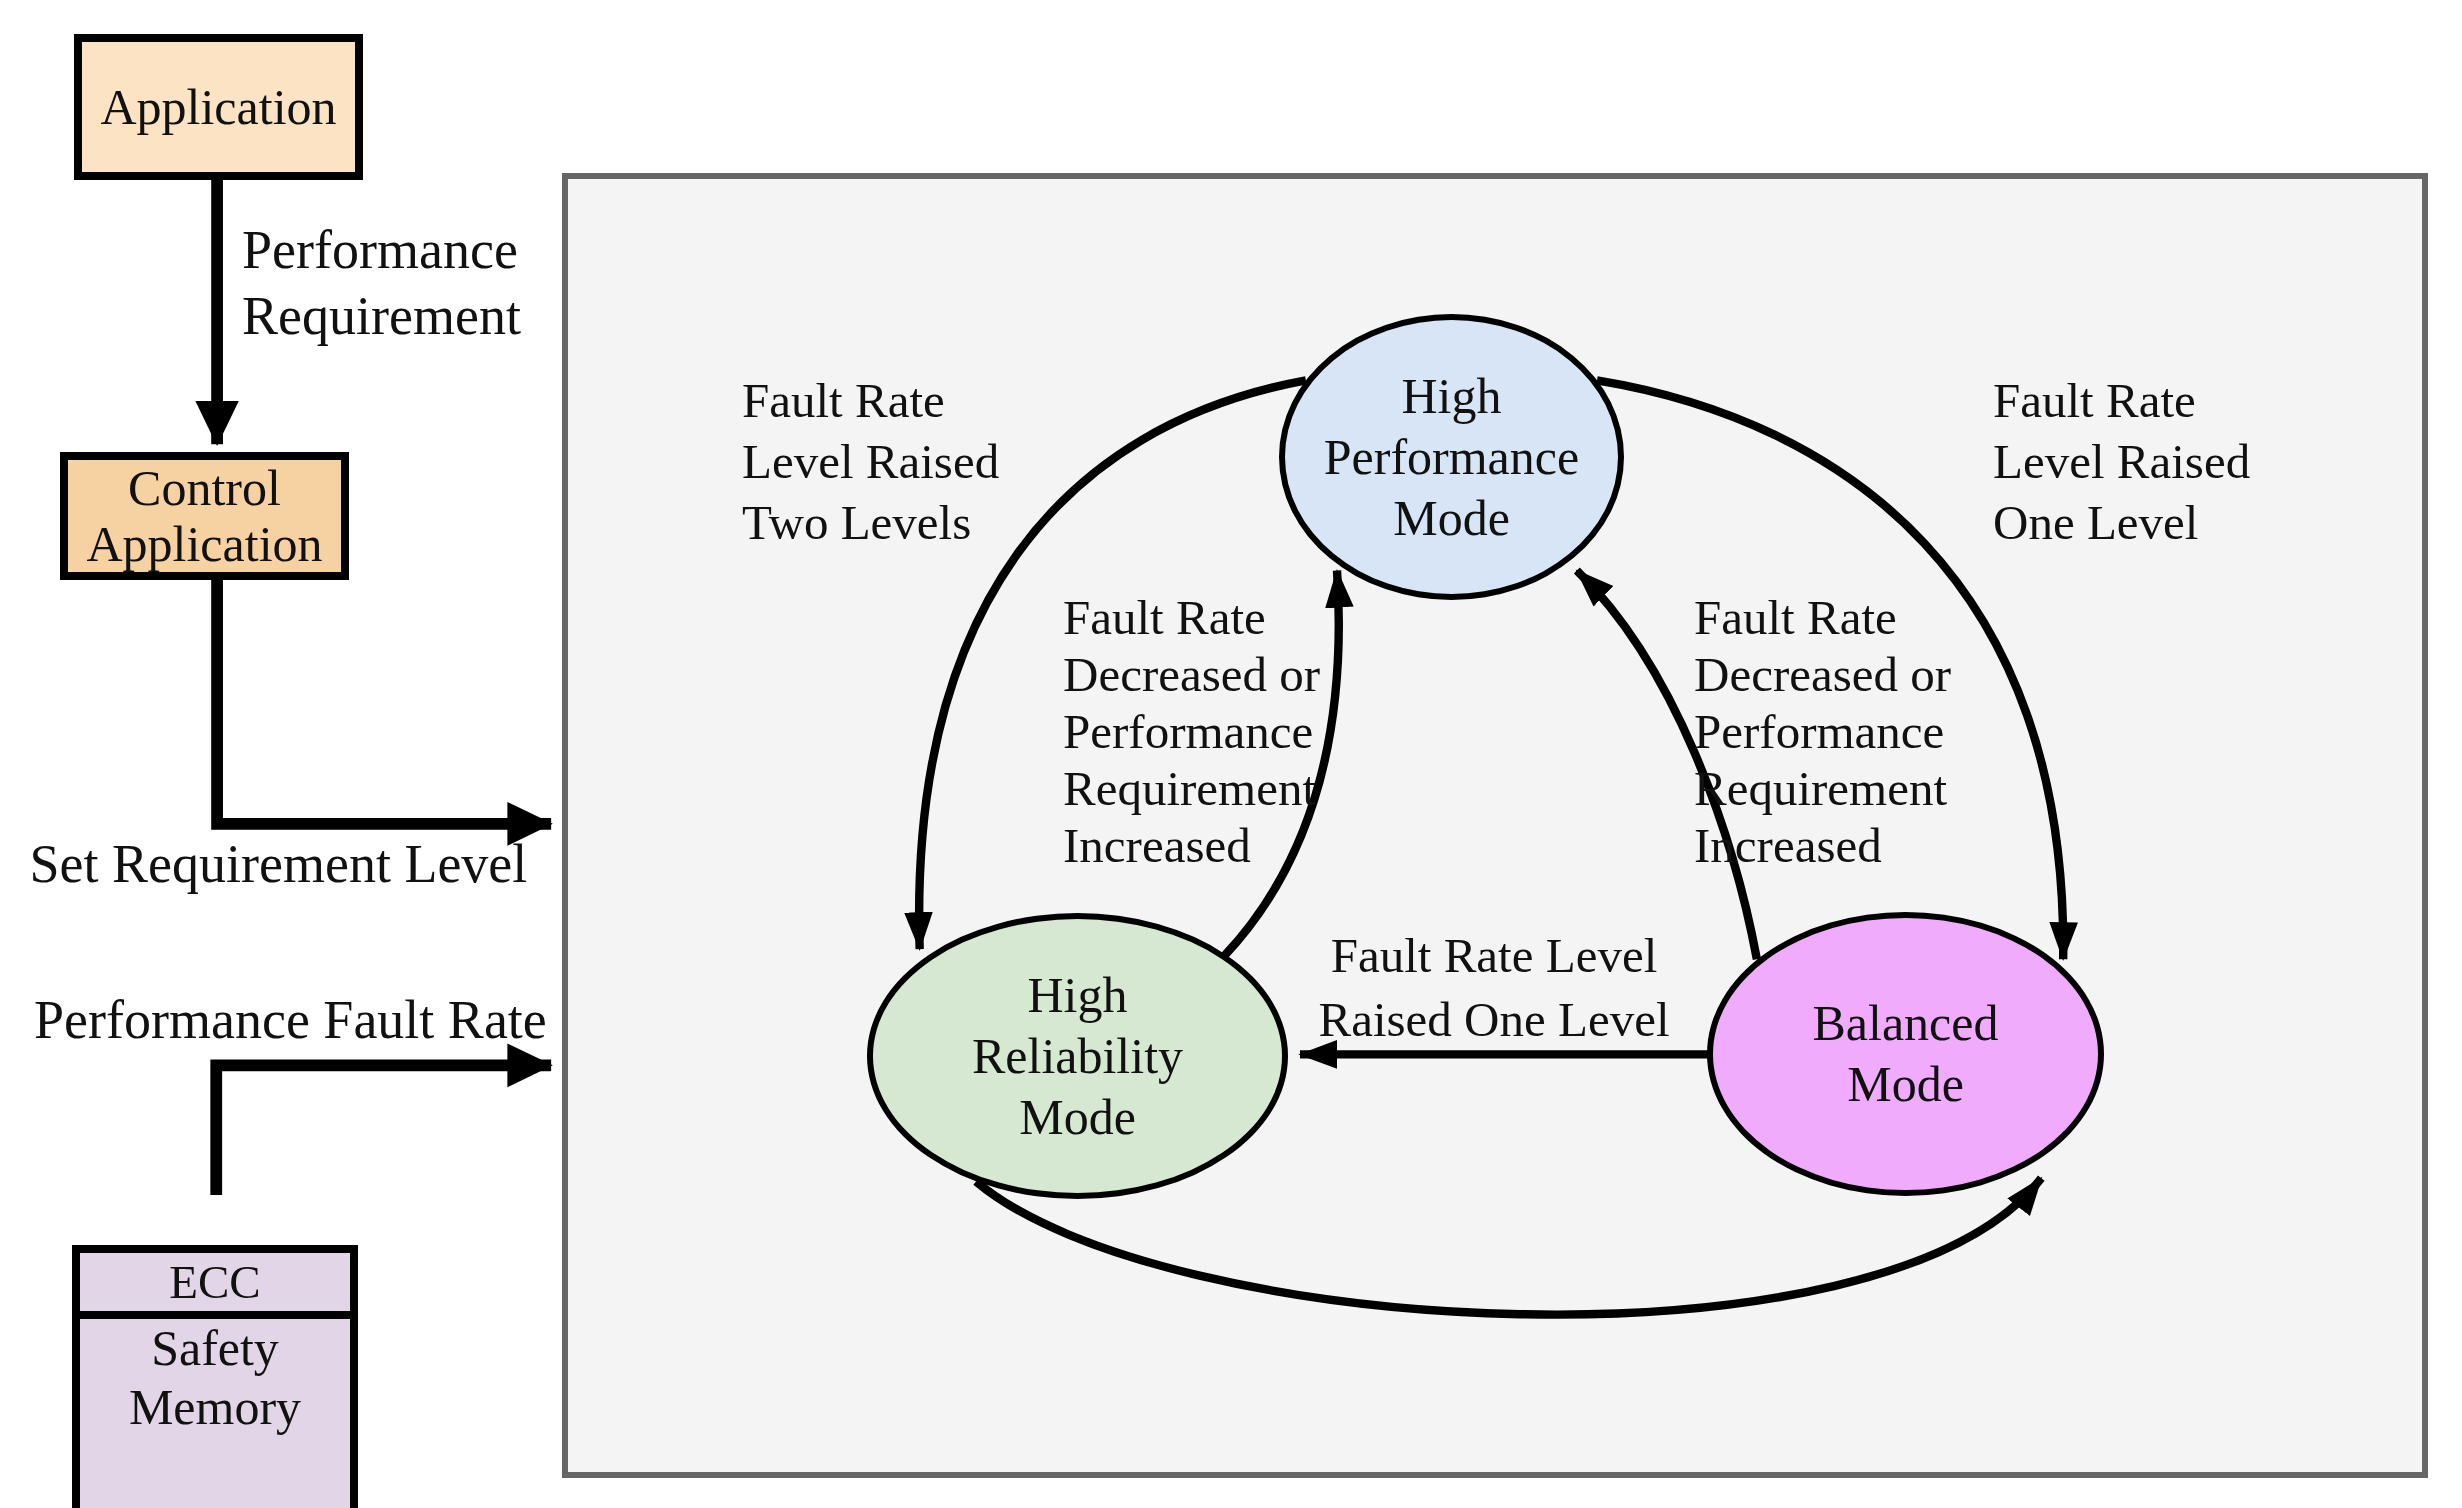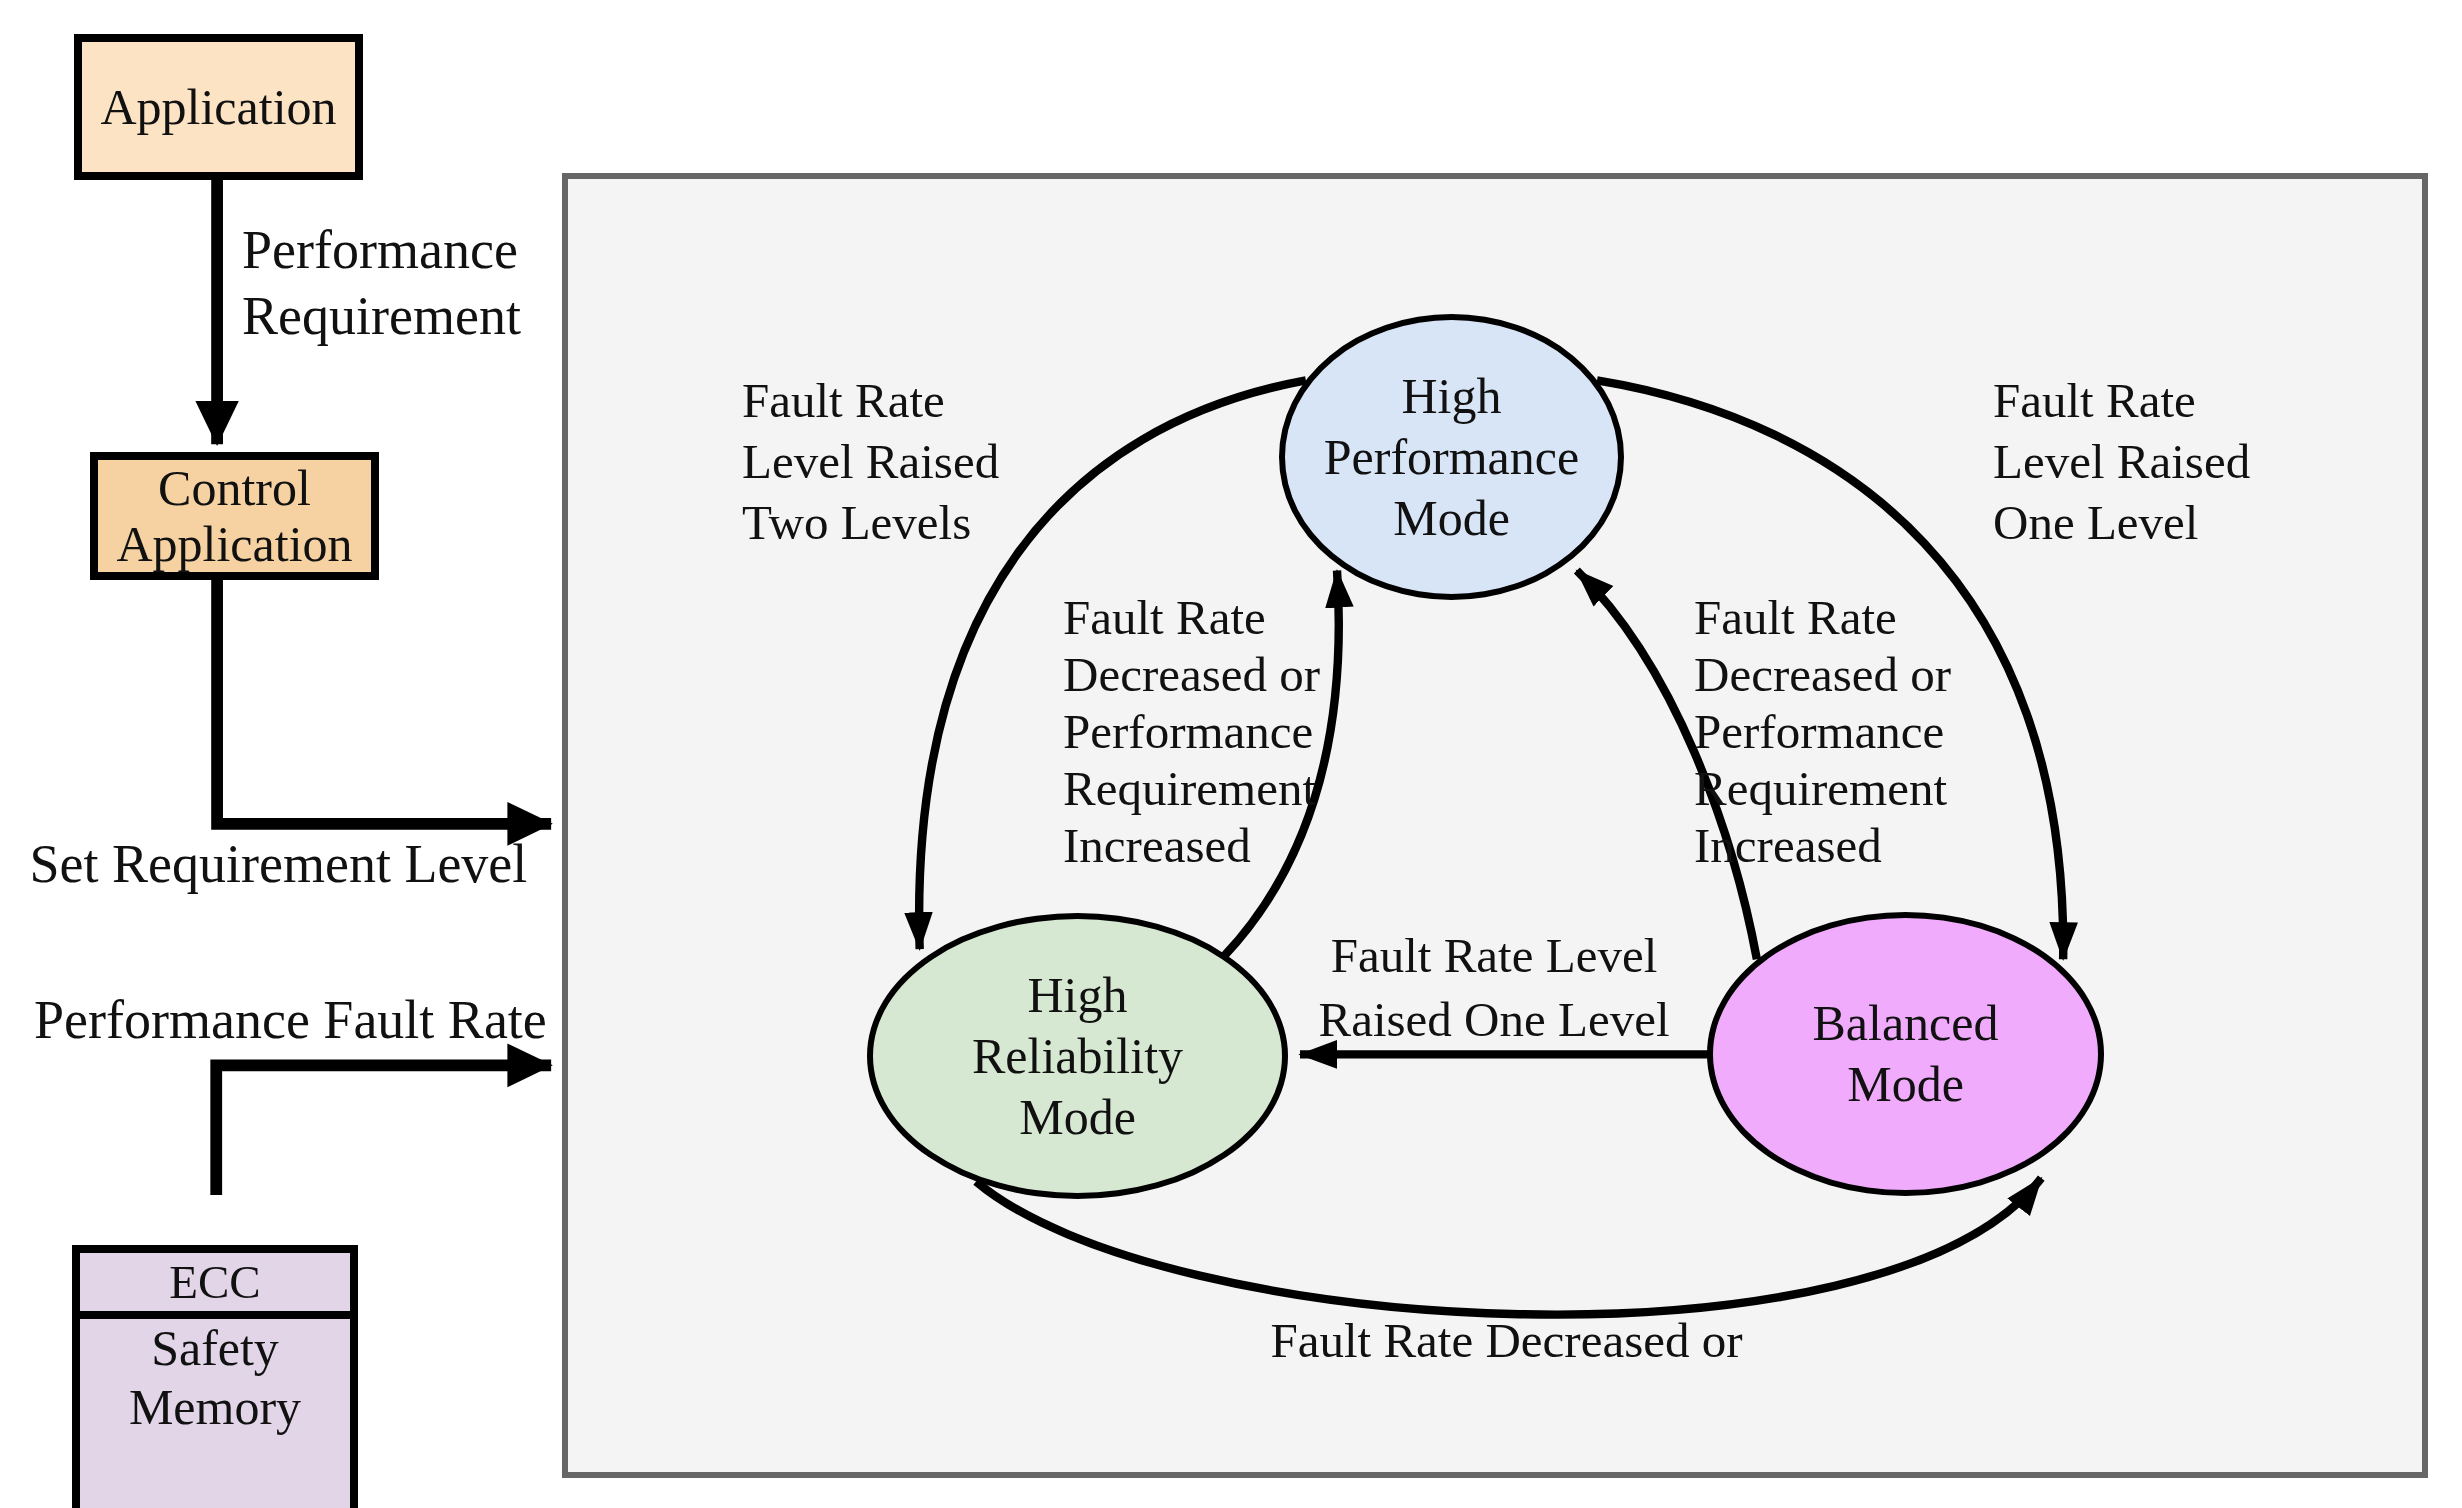--- a/index.html
+++ b/index.html
@@ -70,21 +70,21 @@
 
     <path d="M 2032 1253 L 1545 1253" fill="none" stroke-width="10" marker-end="url(#arrowSm)" stroke="#000000"></path>
 
     <path d="M 1160 1404 C 1380 1590 2240 1640 2426 1400" fill="none" stroke-width="10" marker-end="url(#arrowSm)" stroke="#000000"></path>
   </svg>
 
   <div class="rect-node node-text" style="left: 74px; top: 34px; width: 289px; height: 146px; background-color: rgb(251, 227, 196);">
     <div>Application</div>
   </div>
 
-  <div class="rect-node node-text" style="left: 90px; top: 452px; width: 289px; height: 128px; background-color: rgb(246, 209, 161);">
+  <div class="rect-node node-text" style="left: 60px; top: 452px; width: 289px; height: 128px; background-color: rgb(246, 209, 161);">
     <div>Control</div>
     <div>Application</div>
   </div>
 
   <div class="rect-node" style="left: 72px; top: 1197px; width: 286px; height: 289px; justify-content: flex-start; background-color: rgb(226, 213, 231); margin-top: 48px;">
     <div class="memory-top">
       <span>ECC</span>
     </div>
     <div class="memory-bottom">
       <div>Safety</div>
@@ -145,17 +145,16 @@
     <div>Requirement</div>
     <div>Increased</div>
   </div>
 
   <div class="lbl lbl-center" style="left:1309px; top:924px; width:370px;">
     <div>Fault Rate Level</div>
     <div>Raised One Level</div>
   </div>
 
   <div class="lbl lbl-center" style="left:1128px; top:1309px; width:757px;">
-    <div>Fault Rate Decreased or</div>
   </div>
 
 </div>
 
 
 </body></html>

